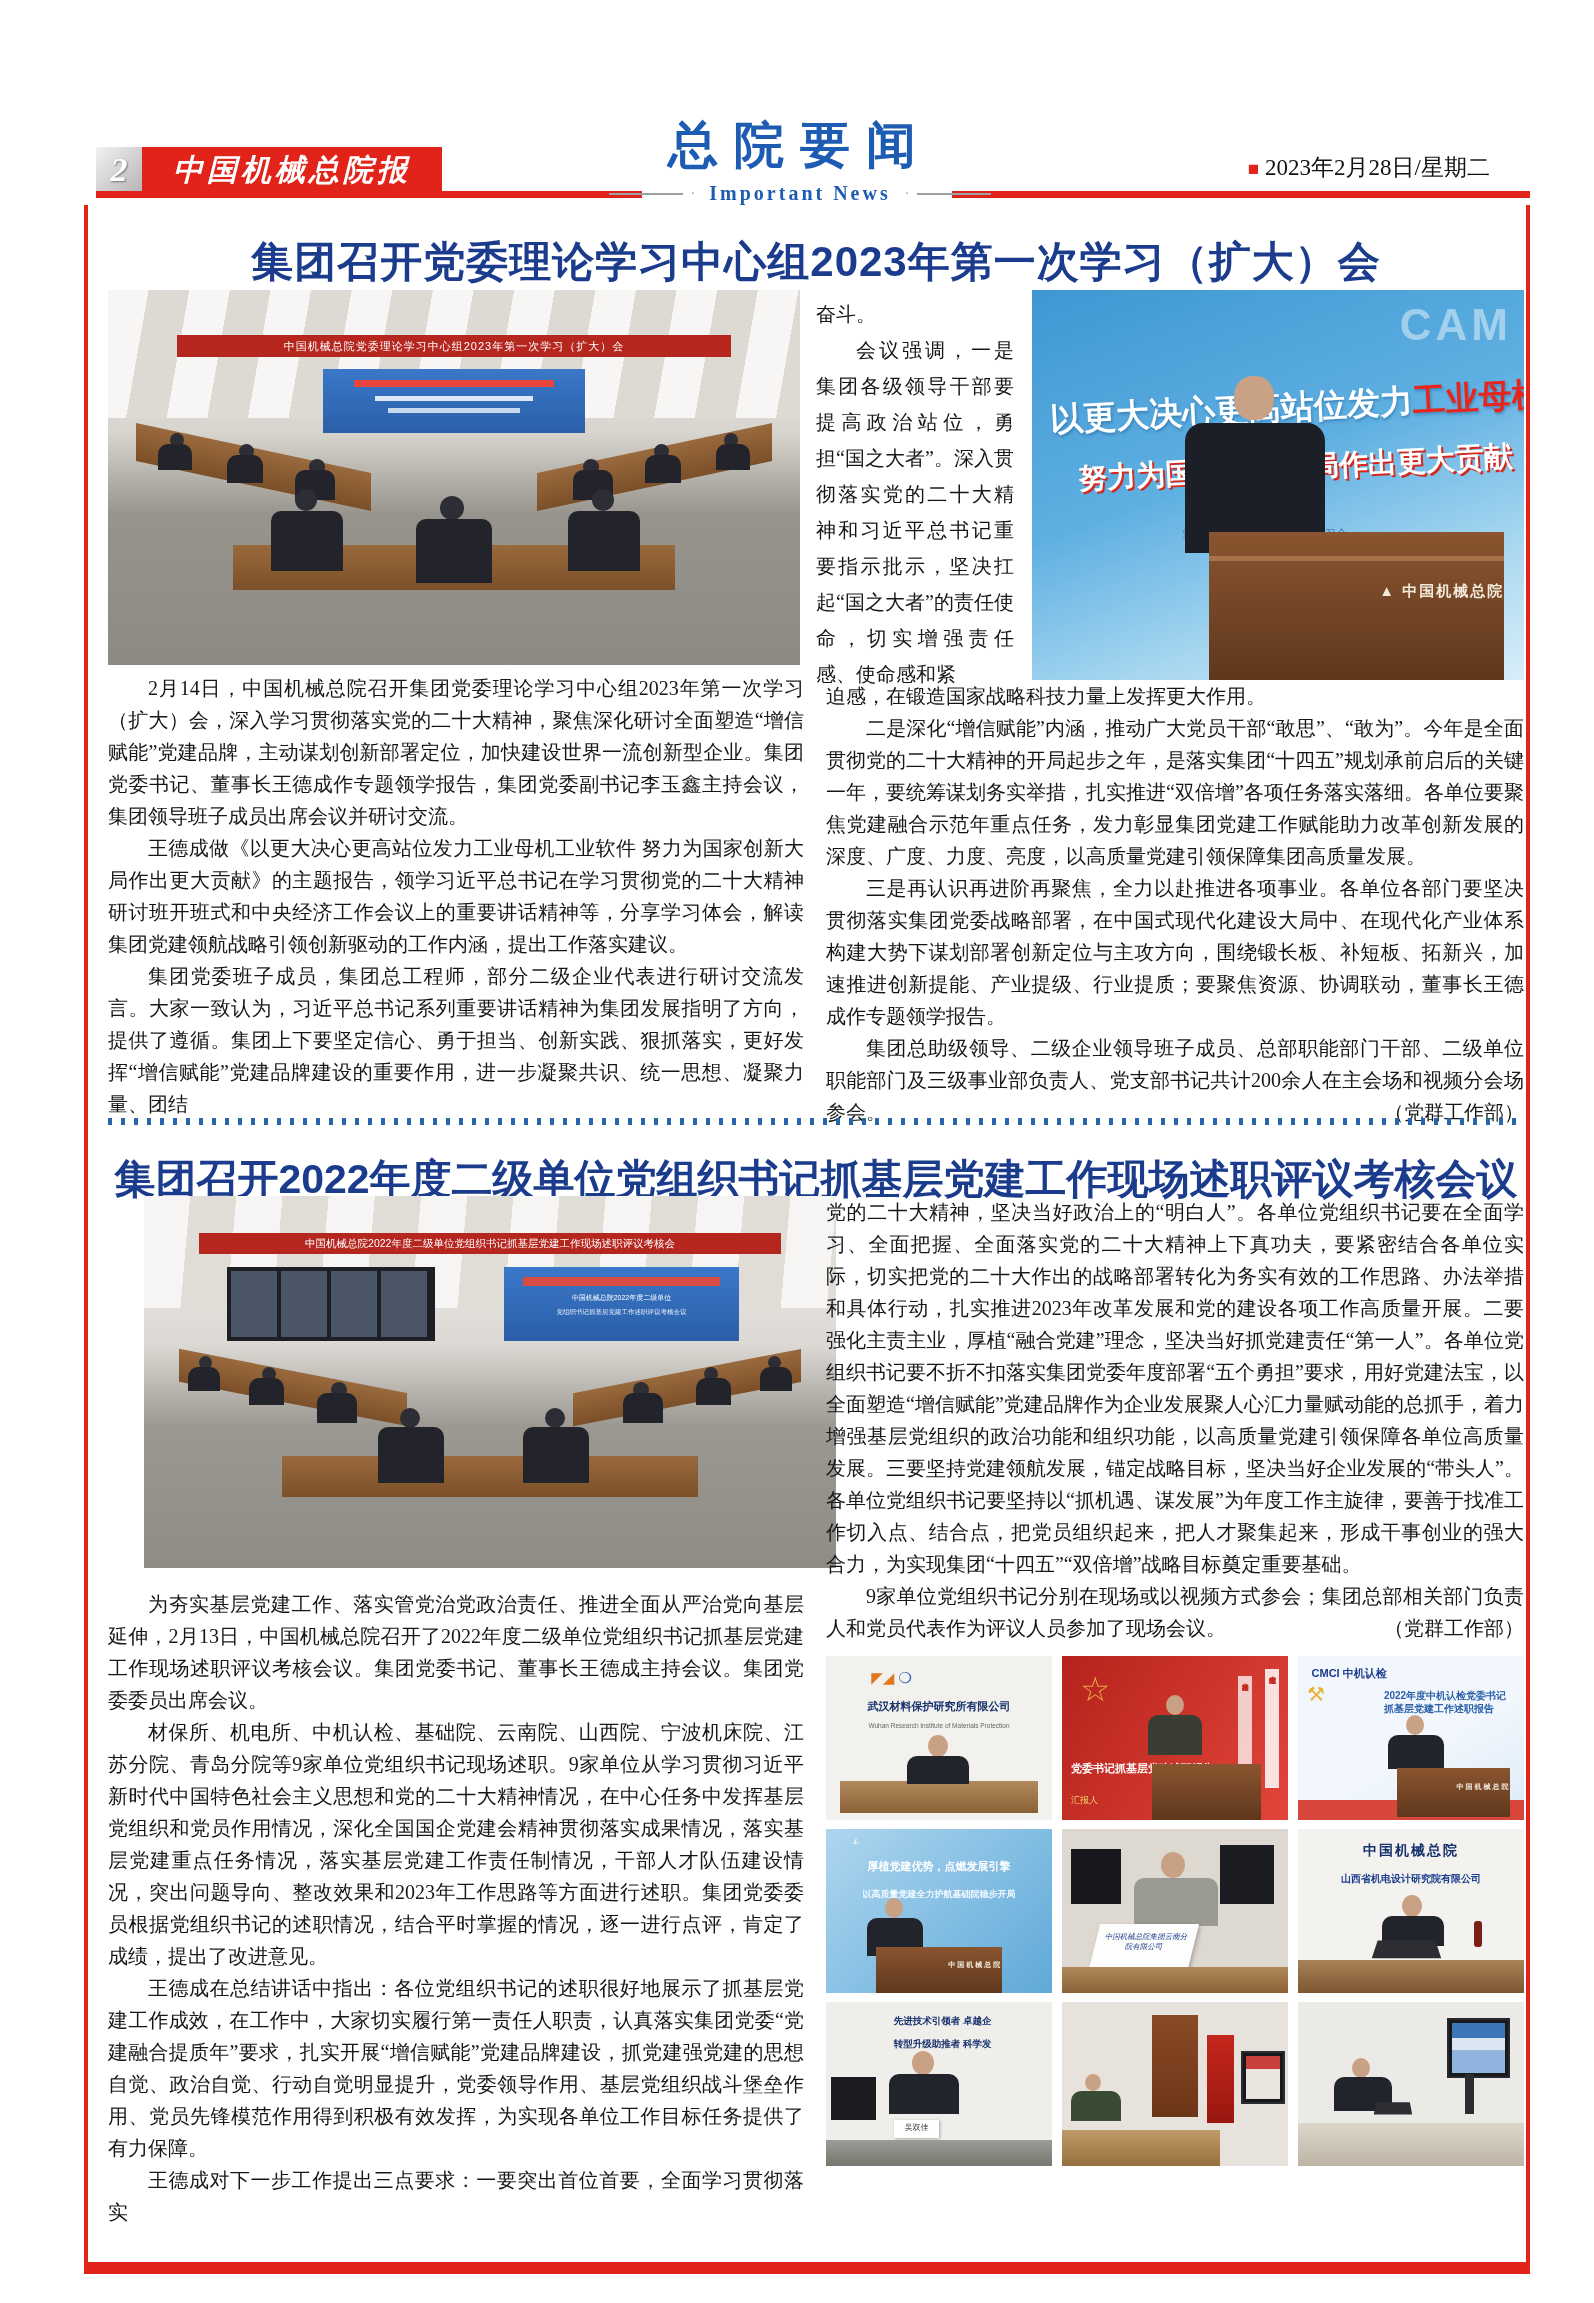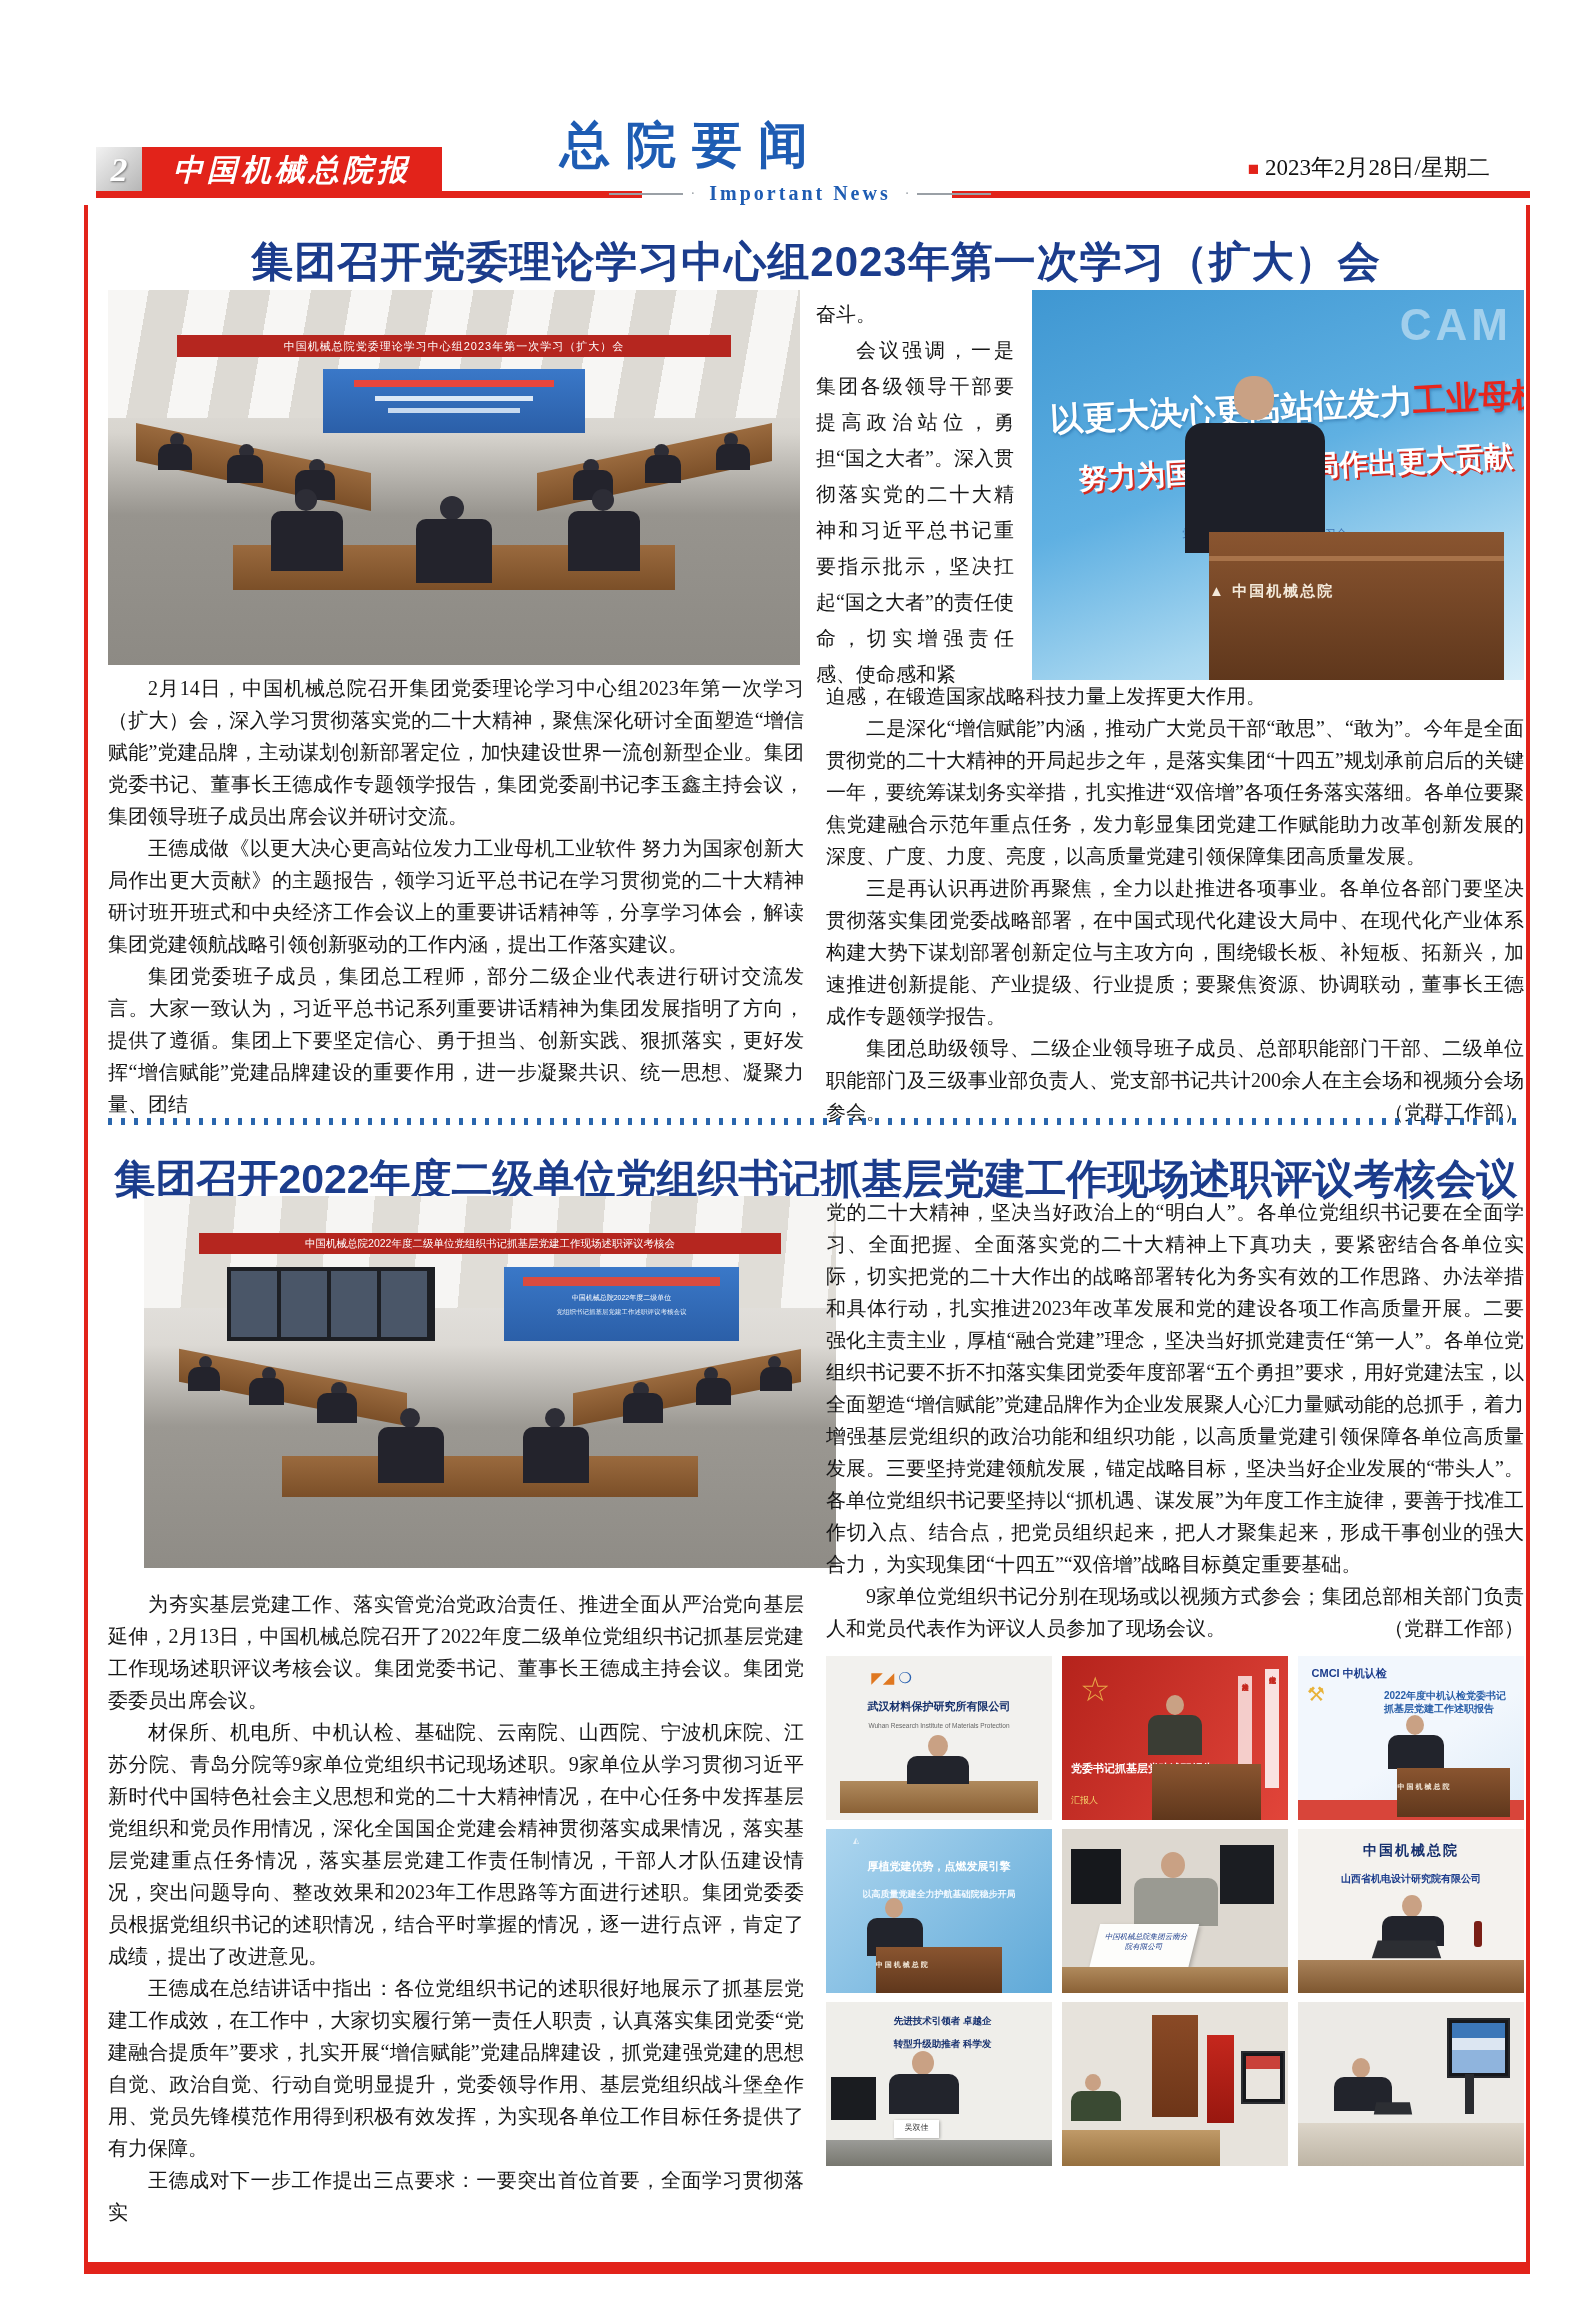--- a/index.html
+++ b/index.html
@@ -8,21 +8,21 @@
   .abs{position:absolute;}
   
   #hdr-num{left:96px;top:147px;width:46px;height:45px;background:linear-gradient(135deg,#f2f2f2,#b5b5b5);
            color:#fff;font:italic bold 34px "Liberation Serif",serif;text-align:center;line-height:45px;
            text-shadow:1px 1px 2px #777;}
   #hdr-plate{left:142px;top:147px;width:300px;height:46px;background:#e2231a;color:#ffffff;
              font:italic bold 30px "Liberation Serif",serif;text-align:center;line-height:46px;letter-spacing:4px;}
   .hrule{height:7px;background:#e2231a;top:191px;}
   #rule-left{left:96px;width:546px;}
   #rule-right{left:952px;width:578px;}
-  #sec-title{left:560px;top:112px;width:480px;color:#1e5cb3;
+  #sec-title{left:560px;top:112px;width:480px;text-align:center;color:#1e5cb3;
              font:bold 50px "Liberation Sans",sans-serif;letter-spacing:16px;}
   #sec-sub{left:560px;top:182px;width:480px;display:flex;align-items:center;justify-content:center;gap:8px;}
   #sec-sub .dash{width:74px;height:2px;background:#9aa0a6;}
   #sec-sub .dot{color:#9aa0a6;font-size:14px;line-height:14px;}
   #sec-sub .t{color:#1e5cb3;font:bold 20px "Liberation Serif",serif;letter-spacing:3px;background:#fff;padding:0 6px;}
   #hdr-date{left:1130px;top:152px;width:360px;text-align:right;font:23px "Liberation Serif",serif;color:#111;}
   #hdr-date .sq{color:#e2231a;margin-right:6px;font-size:19px;}
   
   .vrule{width:4px;background:#e2231a;top:205px;height:2057px;}
   #vrule-l{left:84px;} #vrule-r{left:1526px;}
@@ -56,21 +56,21 @@
   .table-wood{position:absolute;background:linear-gradient(#9a6a3e,#7b4f28);}
   
   .pb-wm{position:absolute;right:12px;top:10px;color:rgba(255,255,255,.45);font:bold 44px "Liberation Sans",sans-serif;letter-spacing:4px;}
   .pb-t1{position:absolute;left:18px;top:96px;width:460px;transform:rotate(-3deg);
          color:#fff;font:bold 33px "Liberation Sans",sans-serif;white-space:nowrap;text-shadow:1px 2px 3px rgba(0,60,120,.35);}
   .pb-t1 .hl{color:#e8251c;}
   .pb-t2{position:absolute;left:46px;top:158px;width:440px;transform:rotate(-3deg);
          color:#fff;font:bold 29px "Liberation Sans",sans-serif;white-space:nowrap;text-shadow:2px 2px 0 #d5291f;}
   .pb-cap{position:absolute;left:150px;top:236px;color:rgba(40,90,160,.75);font:11px "Liberation Sans",sans-serif;}
   .podium{position:absolute;background:linear-gradient(#8a5530,#5f371c);}
-  .podium .plogo{position:absolute;left:0;right:0;top:34%;text-align:left;color:#f3e9da;
+  .podium .plogo{position:absolute;left:0;right:0;top:34%;text-align:right;color:#f3e9da;
                  font:bold 15px "Liberation Sans",sans-serif;letter-spacing:2px;white-space:nowrap;}
   
   .gcell{position:absolute;width:226px;height:164px;overflow:hidden;background:#e9e7e2;}
   .gtxt{position:absolute;font-family:"Liberation Sans",sans-serif;}
   .vtext{writing-mode:vertical-rl;}
 </style>
 </head>
 <body>
 
 <div id="page">

